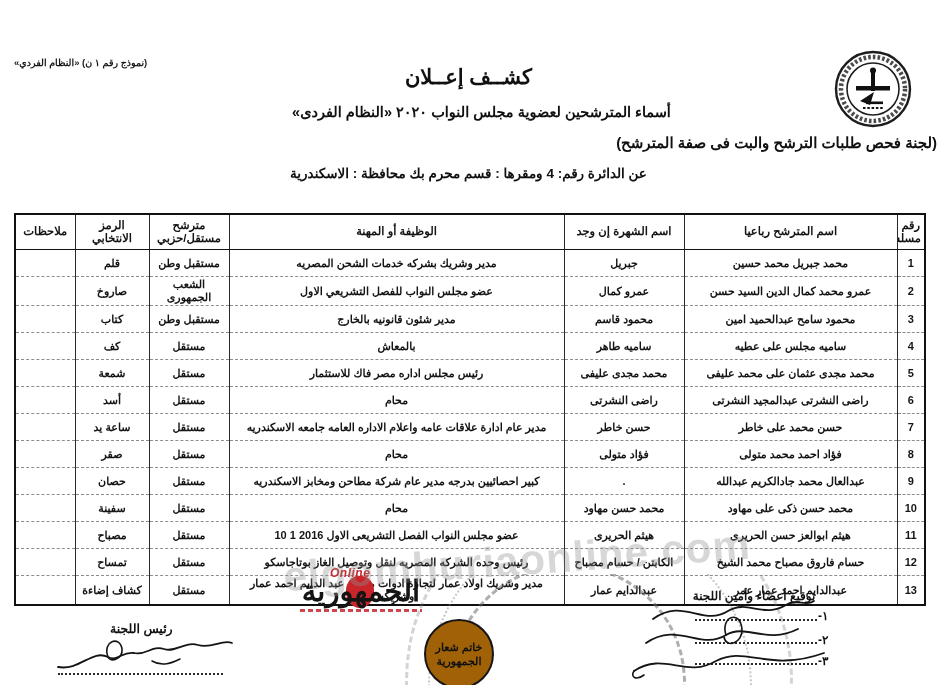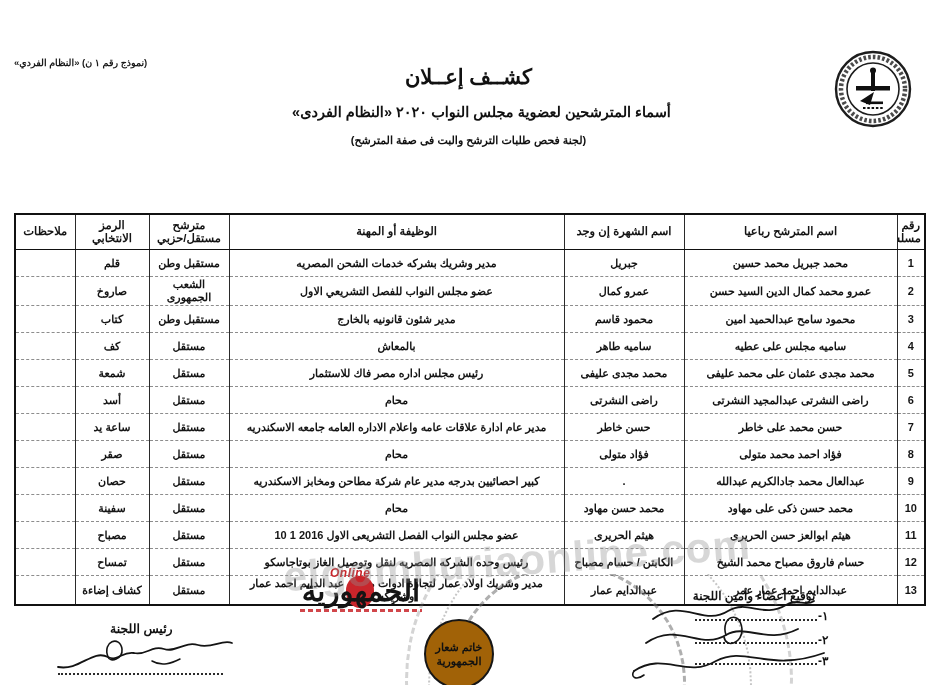--- a/index.html
+++ b/index.html
@@ -6,21 +6,21 @@
   #page{
     position:relative; width:937px; height:685px; overflow:hidden;
     background:#ffffff; color:#111;
     font-family:Liberation Sans, sans-serif; font-weight:700;margin-top:41px;
   }
   
   .corner-note{position:absolute; top:16px; right:auto; left:14px; font-size:9.5px; color:#1a1a1a; direction:rtl;}
   .head-stack{position:absolute; top:24px; left:0; right:0; text-align:center; direction:rtl;}
   .doc-title{font-size:21px; letter-spacing:1px;}
   .doc-sub1{font-size:14.5px; margin-top:15px;padding-left:26px;}
-  .doc-sub2{font-size:11px; margin-top:14px;}
+  .doc-sub2{font-size:15px; margin-top:14px;text-align:right;}
   .doc-sub3{font-size:13.5px; margin-top:13px;}
   
   .emblem{position:absolute; top:8px; left:833px; width:80px; height:80px;}
   
   table.main{
     position:absolute; top:172px; left:14px; width:910px;
     border-collapse:collapse; direction:rtl; table-layout:fixed;
     border:2px solid #111; z-index:1; background:transparent;
   }
   table.main th, table.main td{
@@ -84,20 +84,21 @@
       <path d="M27 52 L41 43 L37 56 Z" fill="#101010"></path>
       <rect x="33" y="52.5" width="17" height="2.6" fill="#101010"></rect>
       <path d="M30 59 h20" stroke="#101010" stroke-width="1.8" stroke-dasharray="2.5 1.8" fill="none"></path>
     </svg>
   </div>
 
   <div class="head-stack">
     <div class="doc-title">كشــف إعــلان</div>
     <div class="doc-sub1">أسماء المترشحين لعضوية مجلس النواب ٢٠٢٠ «النظام الفردى»</div>
     <div class="doc-sub2">(لجنة فحص طلبات الترشح والبت فى صفة المترشح)</div>
+    <div class="doc-sub3">عن الدائرة رقم: 4 ومقرها : قسم محرم بك محافظة : الاسكندرية</div>
   </div>
 
   <table class="main">
     <colgroup>
       <col style="width:28px">
         <col style="width:213px">
         <col style="width:120px">
         <col style="width:335px">
       <col style="width:80px">
         <col style="width:74px">

